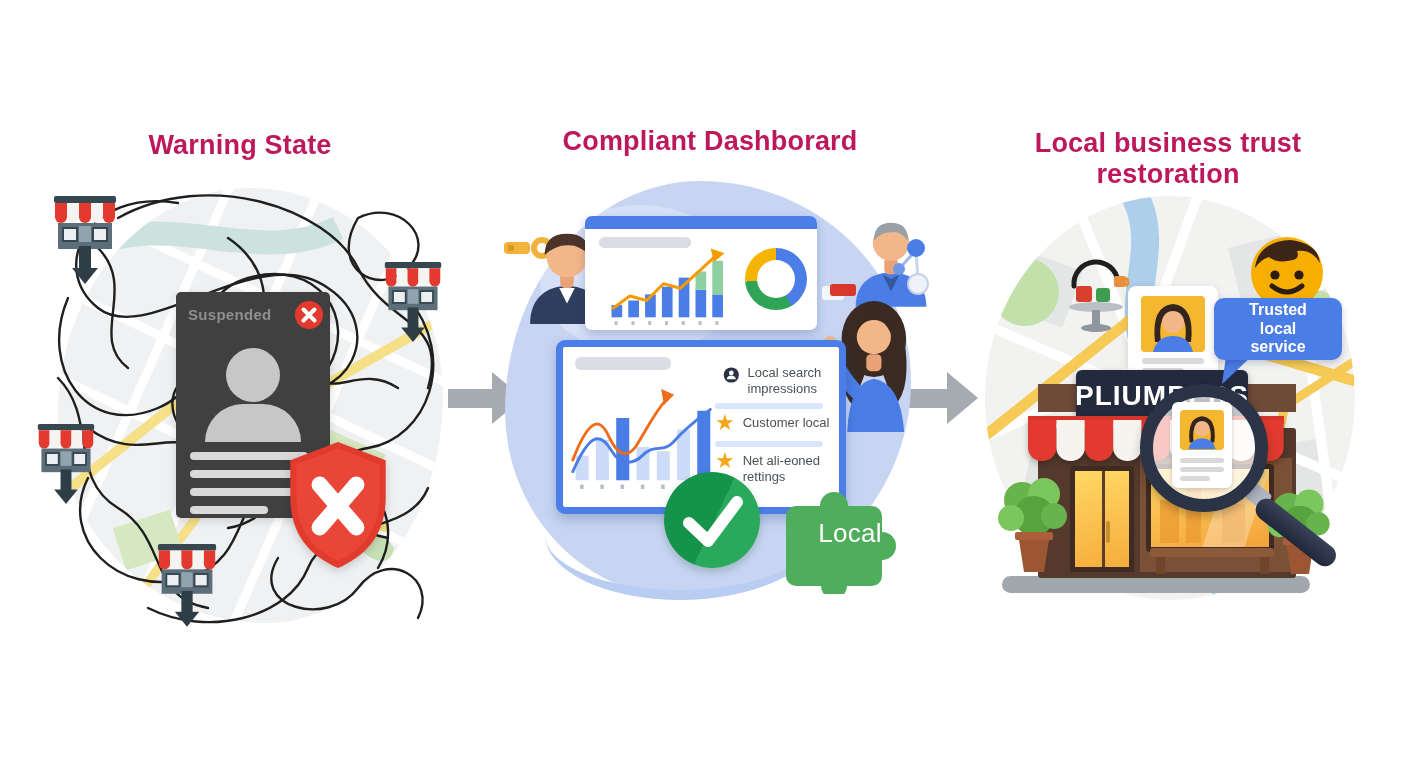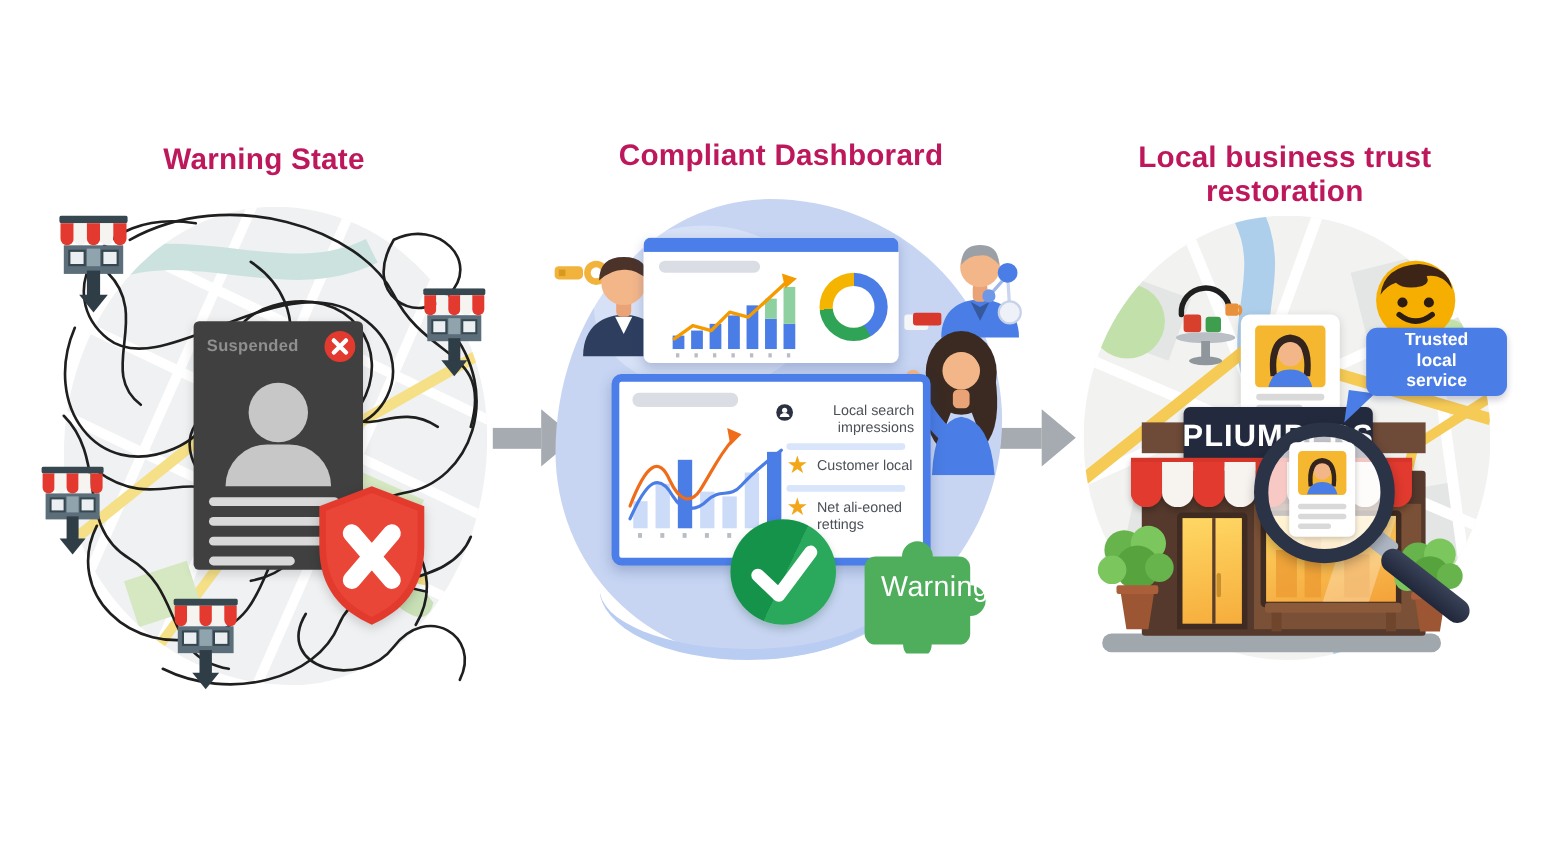--- a/index.html
+++ b/index.html
@@ -60,21 +60,21 @@
   .solved-label { position:absolute; left:800px; top:518px; width:100px; text-align:center;
                   color:#fff; font-size:26px; font-weight:500; letter-spacing:.3px; }
 
   
   .map-blob3 { left:985px; top:196px; width:370px; height:404px; border-radius:50%; overflow:hidden; opacity:.95; }
   .review-card { left:1128px; top:286px; width:90px; height:94px; background:#fff; border-radius:8px;
                  box-shadow:0 3px 9px rgba(0,0,0,.15); }
   .bubble { left:1214px; top:298px; width:128px; height:62px; background:#4a7de5; border-radius:10px;
             color:#fff; font-size:16px; font-weight:600; text-align:center;
             display:flex; align-items:center; justify-content:flex-start; line-height:1.15; padding:20px;
-            box-shadow:0 3px 7px rgba(0,0,60,.2);margin-left:28px; }
+            box-shadow:0 3px 7px rgba(0,0,60,.2); }
   .bubble-tail { left:1224px; top:356px; width:0; height:0; border-top:30px solid #4a7de5;
                  border-right:24px solid transparent; transform:rotate(8deg); }
   .sidewalk { left:1002px; top:576px; width:308px; height:17px; background:#a0a7ad; border-radius:9px; }
   .building { left:1038px; top:428px; width:258px; height:150px; background:#54392c; border-radius:3px; }
   .building-inner { left:1140px; top:458px; width:152px; height:114px; background:#7a5036; }
   .sign-board-side { top:384px; height:28px; background:#6e4a38; position:absolute; }
   .sign { left:1076px; top:370px; width:172px; height:52px; background:#232a3d; border-radius:6px;
           display:flex; align-items:center; justify-content:center; color:#fff; font-size:28px;
           font-weight:700; letter-spacing:1px; box-shadow:0 3px 6px rgba(0,0,0,.35); }
   .awning { left:1028px; top:416px; width:256px; height:48px; filter:drop-shadow(0 3px 3px rgba(0,0,0,.25)); }
@@ -331,21 +331,21 @@
         <rect x="18" y="138" width="5" height="6"></rect>
           <rect x="46" y="138" width="5" height="6"></rect>
         <rect x="74" y="138" width="5" height="6"></rect>
           <rect x="102" y="138" width="5" height="6"></rect>
         <rect x="130" y="138" width="5" height="6"></rect>
           <rect x="158" y="138" width="5" height="6"></rect>
         <rect x="186" y="138" width="5" height="6"></rect>
       </g>
     </svg>
 
-    <div class="metric-row" style="left:142px; top:16px;text-align:right;">
+    <div class="metric-row" style="left:160px; top:16px;">
       <svg width="24" height="24" viewBox="0 0 24 24">
         <circle cx="12" cy="12" r="11" fill="#2b3140"></circle>
         <circle cx="12" cy="9" r="3.4" fill="#fff"></circle>
         <path d="M5.5 18 a6.5 5.4 0 0 1 13 0 Z" fill="#fff"></path>
       </svg>
       <div class="metric-label">Local search impressions</div>
     </div>
     <div class="metric-divider" style="left:152px; top:56px;"></div>
 
     <div class="metric-row" style="left:152px; top:66px;">
@@ -366,21 +366,21 @@
     </svg>
   </div>
   <svg class="abs puzzle" viewBox="0 0 135 120">
     <g fill="#4fae5b">
       <rect x="20" y="32" width="96" height="80" rx="10"></rect>
       <circle cx="68" cy="32" r="14"></circle>
       <circle cx="116" cy="72" r="14"></circle>
       <circle cx="68" cy="112" r="13"></circle>
     </g>
   </svg>
-  <div class="solved-label">Warning</div>
+  <div class="solved-label">Local</div>
 
   <div class="stage-title" style="left:1018px; top:128px; width:300px;">Local business trust restoration</div>
 
   <div class="abs map-blob3">
     <svg width="370" height="404" viewBox="0 0 370 404">
       <rect width="370" height="404" fill="#f2f3f1"></rect>
       <g fill="#e2e5e3">
         <rect x="10" y="60" width="80" height="60" transform="rotate(20 50 90)"></rect>
         <rect x="250" y="40" width="90" height="70" transform="rotate(-14 295 75)"></rect>
         <rect x="40" y="250" width="90" height="80" transform="rotate(12 85 290)"></rect>

